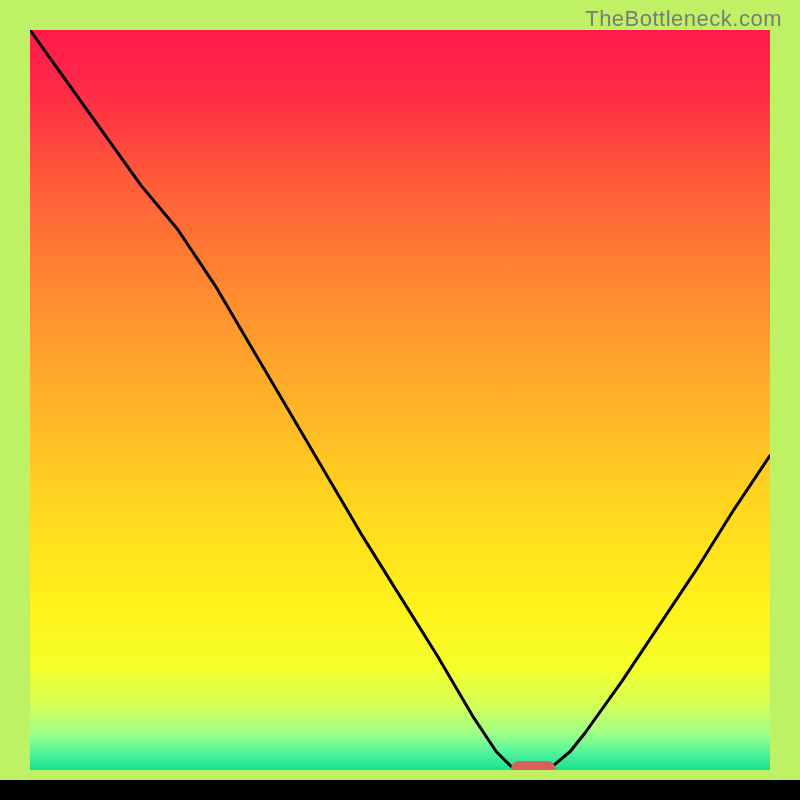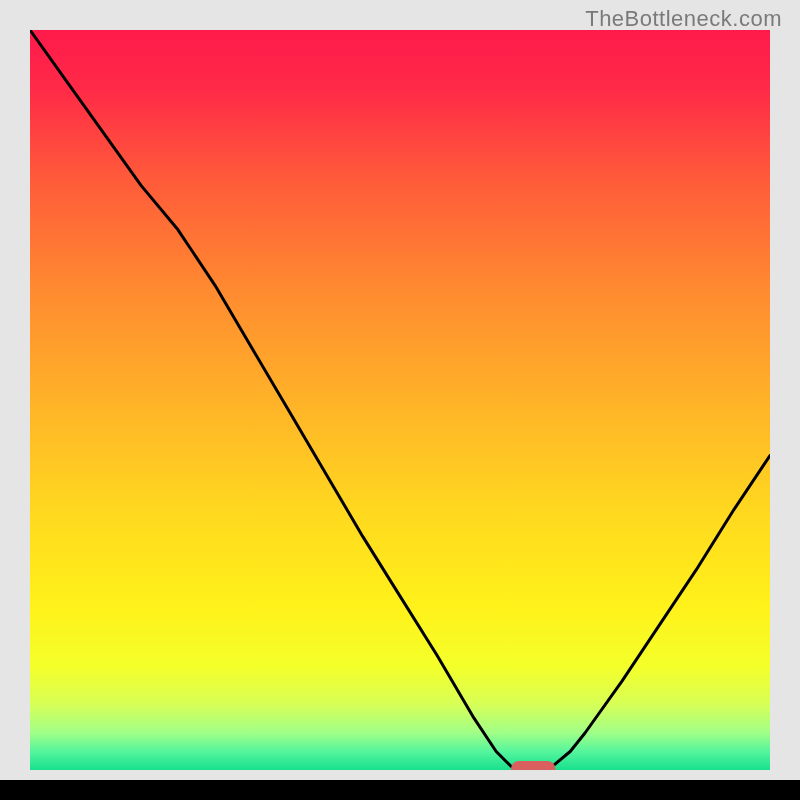--- a/index.html
+++ b/index.html
@@ -8,21 +8,21 @@
     width: 800px;
     height: 800px;
     background: #000;
     overflow: hidden;
     font-family: Arial, Helvetica, sans-serif;
   }
   .frame {
     position: relative;
     width: 800px;
     height: 780px;
-    background: #e5e5e5;
+    background: #bef264;
   }
   .watermark {
     position: absolute;
     top: 6px;
     right: 18px;
     color: #7a7a7a;
     font-size: 22px;
     font-weight: 500;
     letter-spacing: 0.5px;
     z-index: 5;

